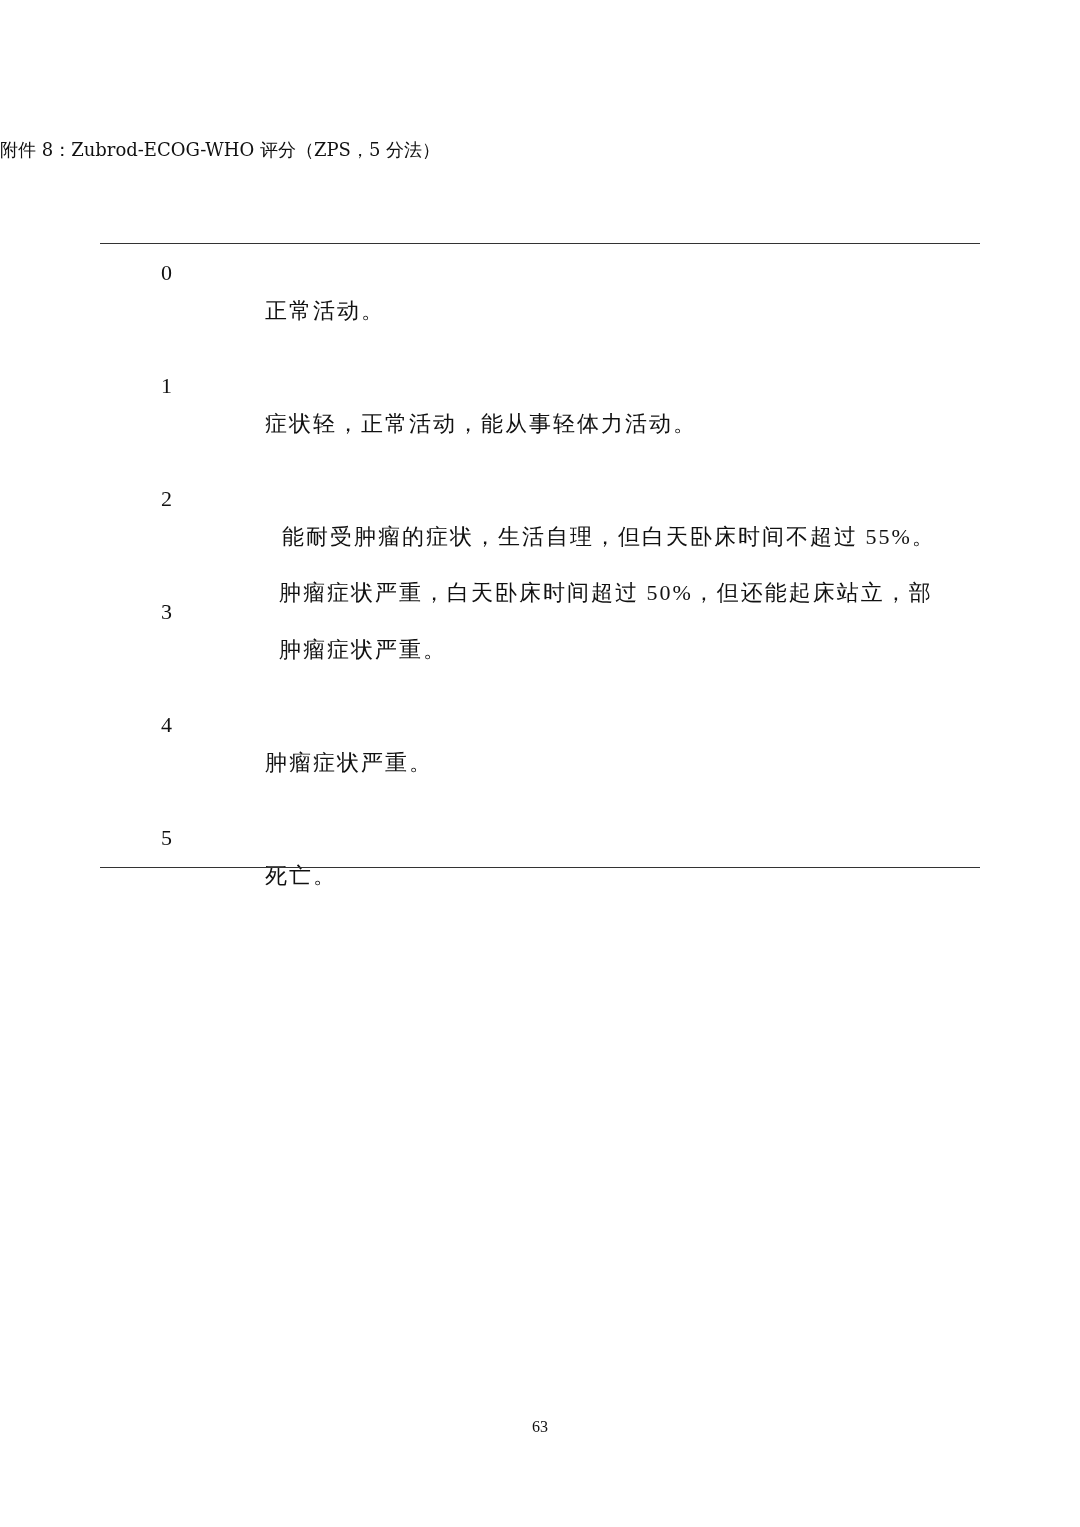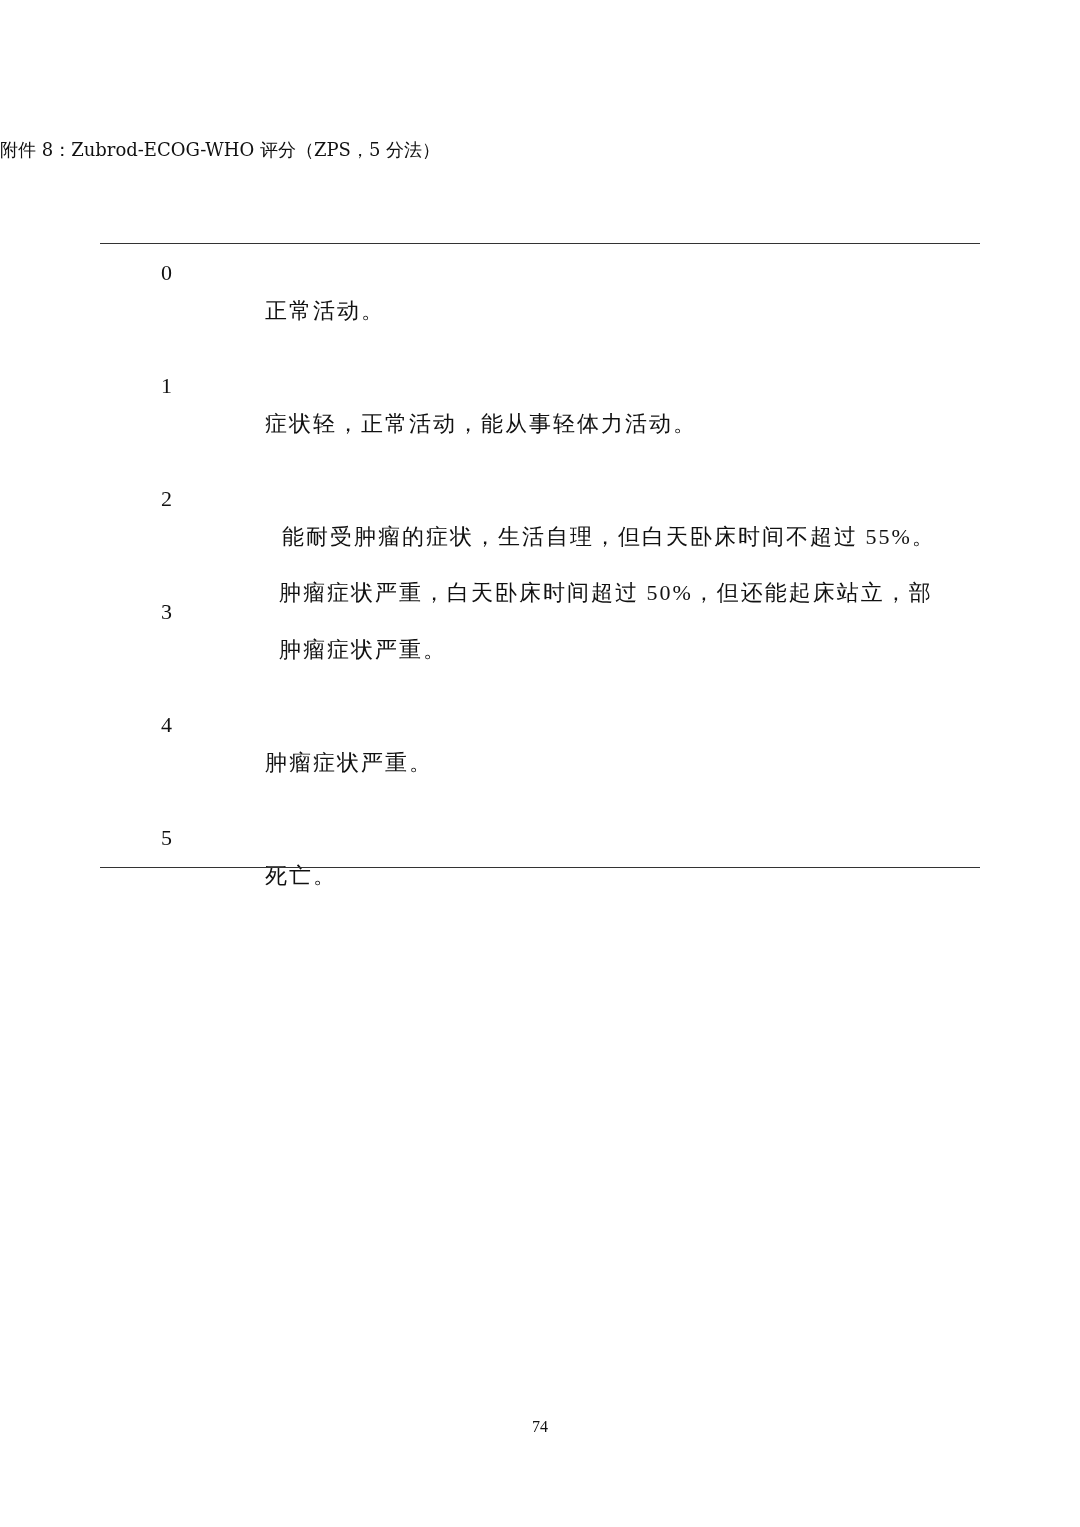--- a/index.html
+++ b/index.html
@@ -51,14 +51,14 @@
       <span class="desc">肿瘤症状严重。</span>
     </div>
     <div class="row" style="top:825px;">
       <span class="num">5</span>
       <span class="desc">死亡。</span>
     </div>
   </div>
 
   <div class="rule bottom"></div>
 
-  <div class="pagenum">74</div>
+  <div class="pagenum">63</div>
 </div>
 
 </body></html>

